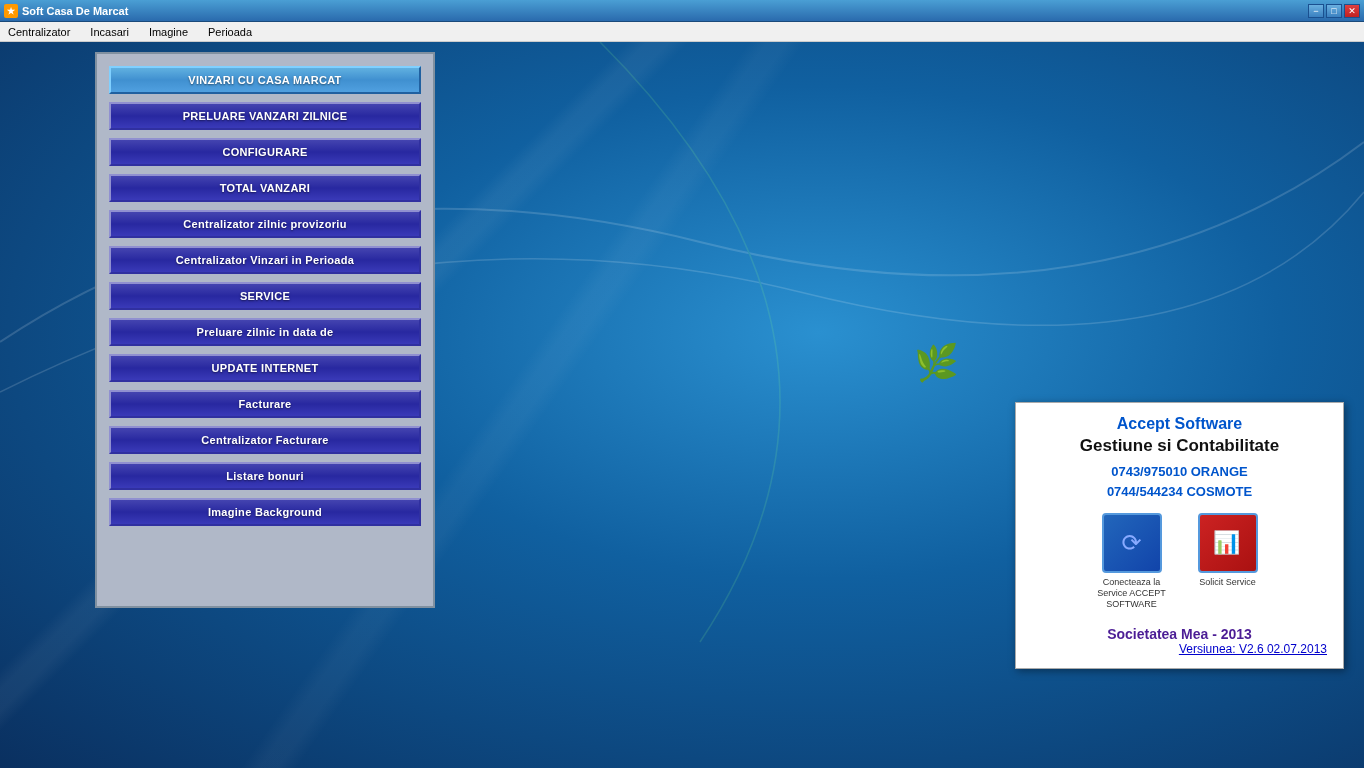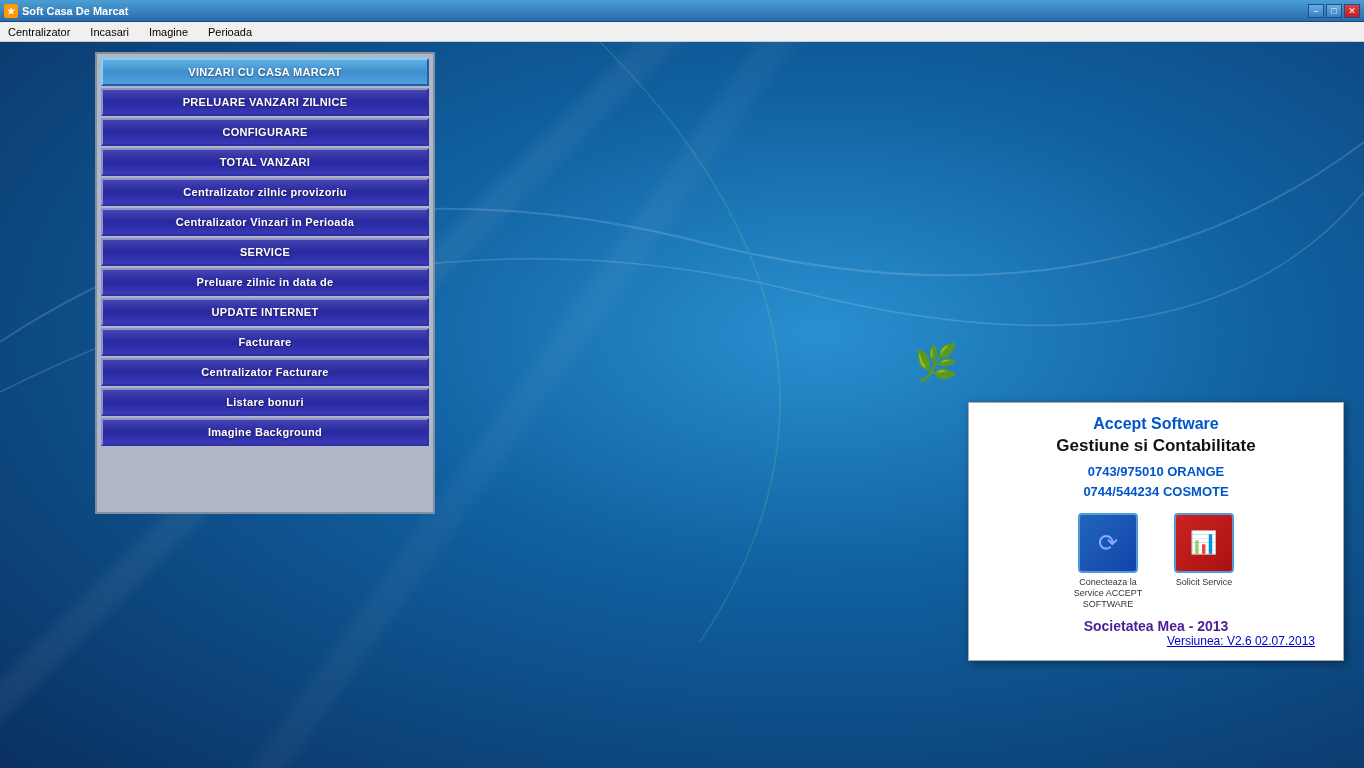--- a/index.html
+++ b/index.html
@@ -95,24 +95,24 @@
     }
 
     
     .left-panel {
       position: absolute;
       top: 10px;
       left: 95px;
       width: 340px;
       background: #b0b8c8;
       border: 2px solid #8090a0;
-      padding: 4px;
+      padding: 12px;
       display: flex;
       flex-direction: column;
-      gap: 2px;
+      gap: 8px;
     }
 
     .panel-btn {
       width: 100%;
       height: 28px;
       border: 2px solid;
       border-color: #9090d0 #3030a0 #3030a0 #9090d0;
       background: linear-gradient(to bottom, #4444b0, #2828a0, #3a3ab8);
       color: white;
       font-size: 11px;
@@ -133,24 +133,24 @@
 
     .panel-spacer {
       height: 60px;
     }
 
     
     .info-card {
       position: absolute;
       top: 360px;
       right: 20px;
-      width: 376px;
+      width: 329px;
       background: white;
       border: 1px solid #aaa;
-      padding: 12px 28px 12px;
+      padding: 12px 16px 12px;
       box-shadow: 2px 2px 8px rgba(0,0,0,0.4);
     }
 
     .info-card .company-name {
       font-size: 16px;
       font-weight: bold;
       color: #0055cc;
       text-align: center;
       margin-bottom: 4px;
     }
@@ -166,21 +166,21 @@
       font-size: 13px;
       font-weight: bold;
       color: #0055cc;
       text-align: center;
       line-height: 1.6;
     }
     .info-card .icons-row {
       display: flex;
       justify-content: center;
       gap: 16px;
-      margin: 10px 0 8px;
+      margin: 10px 0 16px;
     }
     .desktop-icon {
       width: 80px;
       display: flex;
       flex-direction: column;
       align-items: center;
       gap: 4px;
       cursor: pointer;
     }
     .desktop-icon .icon-img {

